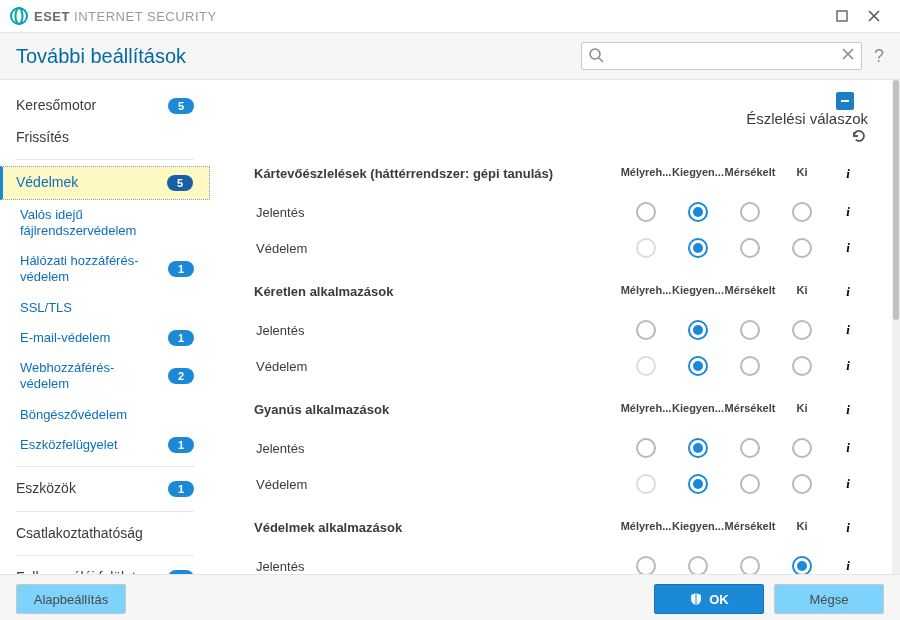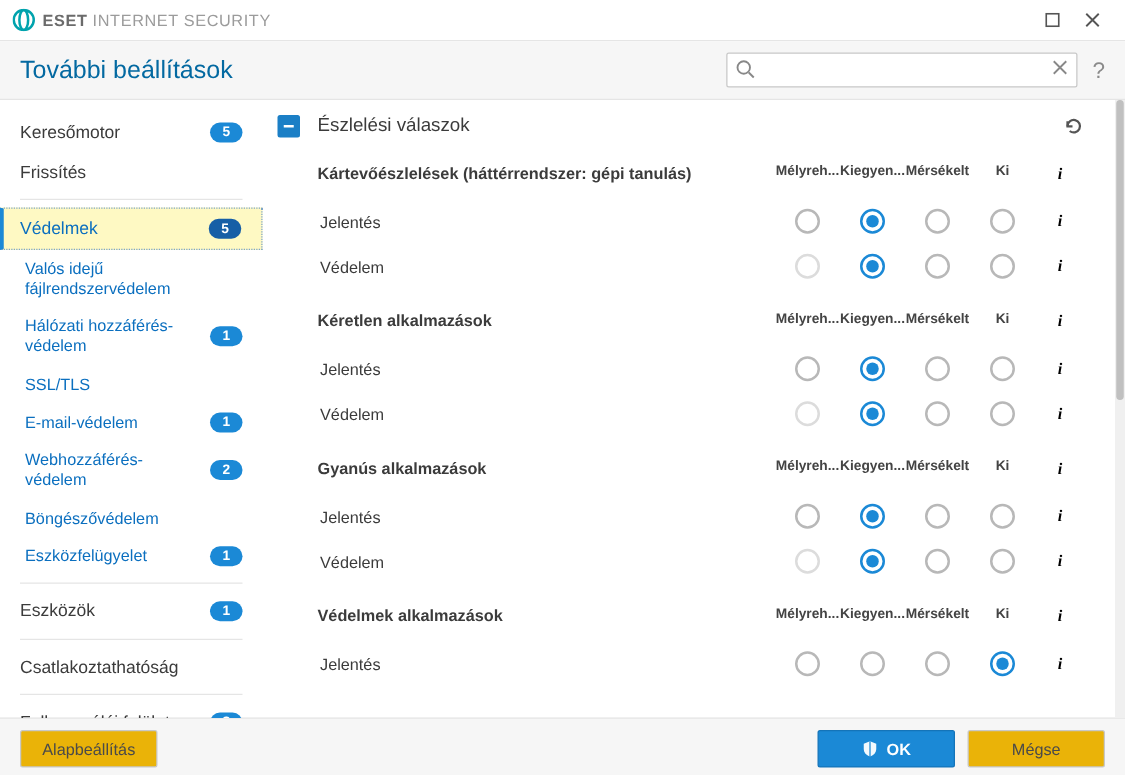--- a/index.html
+++ b/index.html
@@ -108,22 +108,23 @@
     padding: 12px 24px 16px 12px;
   }
   .scrolltrack {
     width: 8px; background: #f0f0f0;
   }
   .scrolltrack .thumb {
     width: 6px; margin-left: 1px; height: 240px; background: #c0c0c0;
     border-radius: 3px;
   }
   .section-header {
-    display: flex; align-items: flex-start;
+    display: flex; align-items: flex-end;
     margin-bottom: 18px;
+    flex-direction: column;
   }
   .collapse-btn {
     width: 18px; height: 18px;
     background: #1b7fc6;
     color: #fff;
     display: flex; align-items: center; justify-content: center;
     font-weight: 700; font-size: 14px;
     border-radius: 2px;
     margin-right: 14px;
   }
@@ -189,21 +190,21 @@
     display: flex; align-items: center;
     padding: 0 16px;
   }
   .footer .spacer { flex: 1; }
   .btn {
     height: 30px;
     min-width: 110px;
     padding: 0 16px;
     border: 1px solid #c8c8c8;
     border-radius: 2px;
-    background: #eab308;
+    background: #7dd3fc;
     color: #4a4a4a;
     font-size: 13px;
     display: inline-flex; align-items: center; justify-content: center;
     cursor: pointer;
   }
   .btn + .btn { margin-left: 10px; }
   .btn.primary {
     background: #1b89d6;
     border-color: #1474b9;
     color: #fff;

